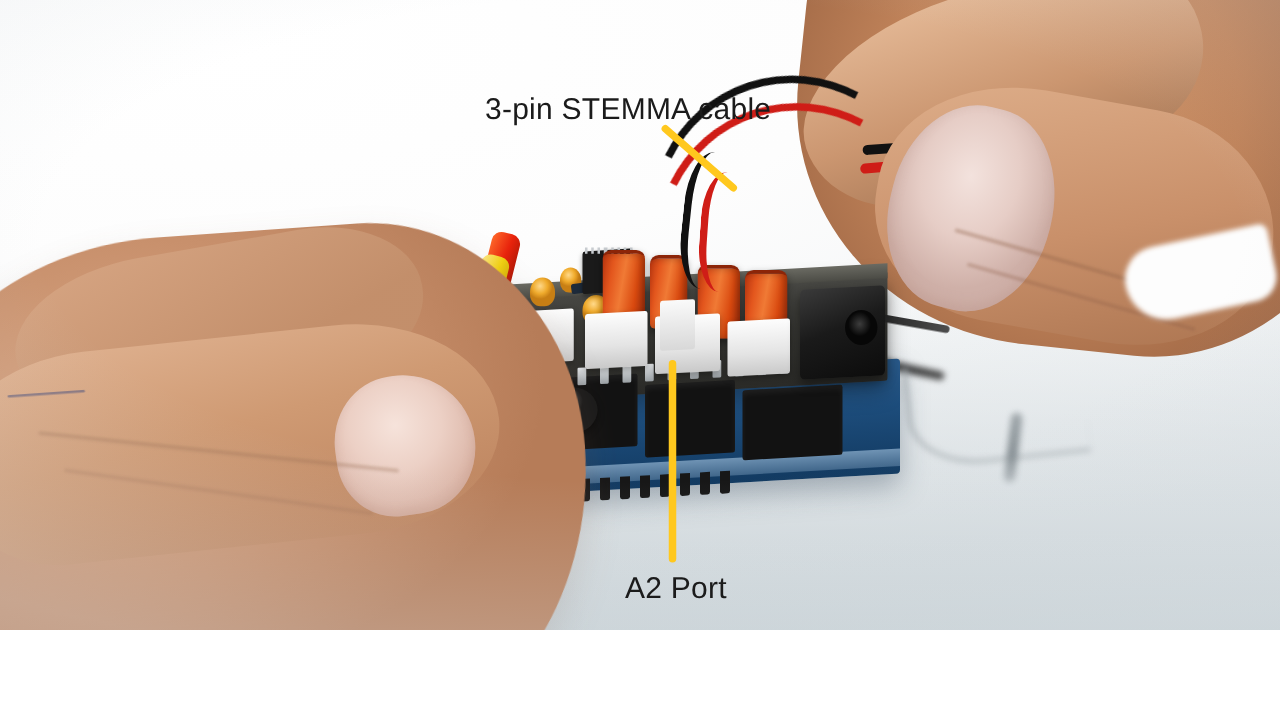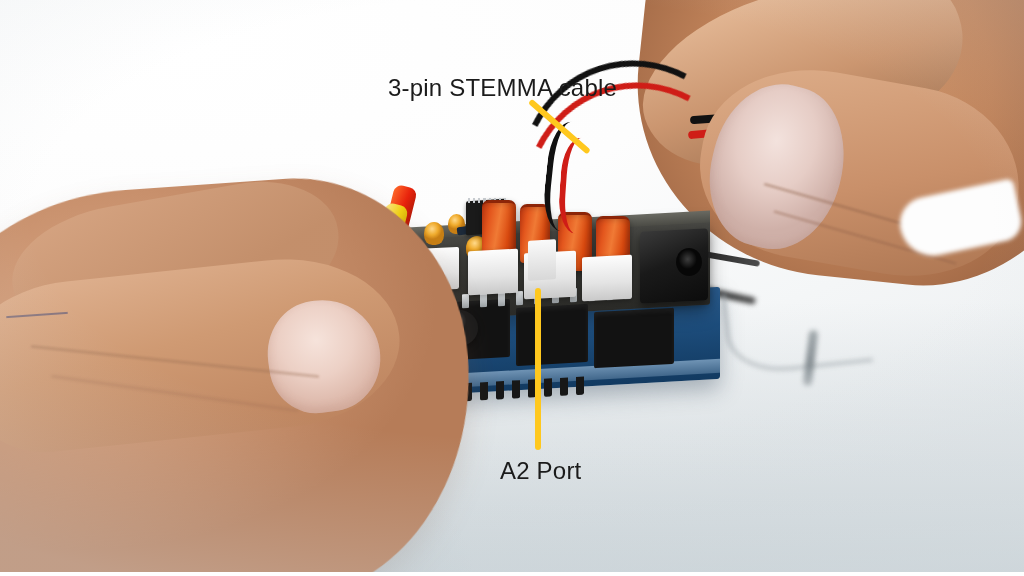--- a/index.html
+++ b/index.html
@@ -1,21 +1,21 @@
 <!DOCTYPE html>
 <html><head>
 <meta charset="utf-8">
 <style>
   html,body{margin:0;padding:0;}
   body{
     width:1024px;height:576px;overflow:hidden;
     font-family:"Liberation Sans", sans-serif;
     background:#ffffff;
   }
-  #stage{position:relative;width:1024px;height:572px;overflow:hidden;}
+  #stage{position:relative;width:1024px;height:504px;overflow:hidden;}
 
   
   .bg{position:absolute;inset:0;
     background:
       radial-gradient(120% 90% at 18% 8%, #ffffff 0%, #fdfdfd 40%, #f4f6f7 70%, #eceff1 100%);
   }
   .bg-lower{position:absolute;left:0;right:0;bottom:0;height:270px;
     background:linear-gradient(180deg, rgba(236,240,242,0) 0%, rgba(206,214,218,.55) 55%, rgba(196,206,211,.85) 100%);
   }
   .bg-lowerleft{position:absolute;left:0;bottom:0;width:640px;height:220px;

